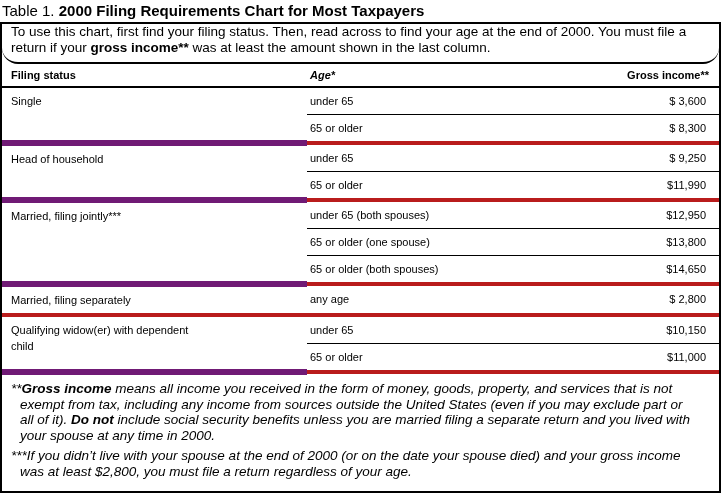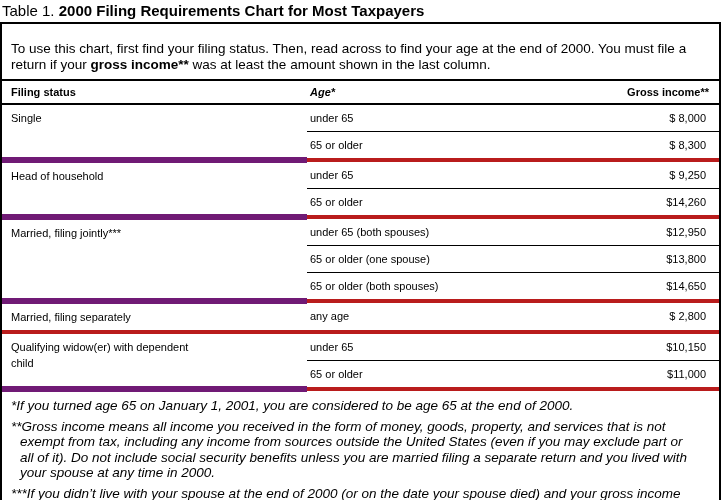--- a/index.html
+++ b/index.html
@@ -16,22 +16,23 @@
     padding: 1px 0 0 2px; height: 21px;
     white-space: nowrap;
   }
   .title-prefix { font-weight: normal; }
   .title-main   { font-weight: bold; }
 
   .chart-box { border: 2px solid #000; }
 
   .intro {
     font-size: 13.5px; line-height: 16px;
-    padding: 17px 16px 6px 9px;
+    padding: 0 16px 6px 9px;
     border-bottom: 2px solid #000;
+    border-radius: 16px;
   }
   .intro .intro-bold { font-weight: bold; }
 
   table.req {
     width: 100%; border-collapse: collapse;
     font-size: 11px; table-layout: fixed;
   }
   .req th {
     font-weight: bold; text-align: left;
     padding: 5px 0 5px 9px;
@@ -57,21 +58,21 @@
   .footnotes {
     font-size: 13.5px; font-style: italic;
     line-height: 15.5px;
     padding: 6px 28px 8px 5px;
   }
   .footnote {
     margin: 0 0 5px 0;
     padding-left: 13px; text-indent: -9px;
   }
   .footnote:last-child { margin-bottom: 4px; }
-  .fn-bold { font-weight: normal; }
+  .fn-bold { font-weight: bold; }
 </style>
 </head>
 <body>
 
 <div class="page">
 
   <div class="doc-title">
     <span class="title-prefix">Table 1.</span>
     <span class="title-main">2000 Filing Requirements Chart for Most Taxpayers</span>
   </div>
@@ -91,35 +92,35 @@
           <th class="col-status">Filing status</th>
           <th class="col-age">Age*</th>
           <th class="col-income">Gross income**</th>
         </tr>
       </thead>
       <tbody>
 
         <tr class="g-in">
           <td class="cell-status" rowspan="2"><span class="status-wrap">Single</span></td>
           <td class="cell-age">under 65</td>
-          <td class="cell-income">$ 8,000</td>
+          <td class="cell-income">$ 3,600</td>
         </tr>
         <tr class="g-end">
           <td class="cell-age">65 or older</td>
           <td class="cell-income">$ 8,300</td>
         </tr>
 
         <tr class="g-in">
           <td class="cell-status" rowspan="2"><span class="status-wrap">Head of household</span></td>
           <td class="cell-age">under 65</td>
           <td class="cell-income">$ 9,250</td>
         </tr>
         <tr class="g-end">
           <td class="cell-age">65 or older</td>
-          <td class="cell-income">$14,260</td>
+          <td class="cell-income">$11,990</td>
         </tr>
 
         <tr class="g-in">
           <td class="cell-status" rowspan="3"><span class="status-wrap">Married, filing jointly***</span></td>
           <td class="cell-age">under 65 (both spouses)</td>
           <td class="cell-income">$12,950</td>
         </tr>
         <tr class="g-in">
           <td class="cell-age">65 or older (one spouse)</td>
           <td class="cell-income">$13,800</td>
@@ -141,21 +142,20 @@
           <td class="cell-income">$10,150</td>
         </tr>
         <tr class="g-end">
           <td class="cell-age">65 or older</td>
           <td class="cell-income">$11,000</td>
         </tr>
       </tbody>
     </table>
 
     <div class="footnotes">
-      <p class="footnote"><span class="fn-marker">*</span><span>If you turned age 65 on January 1, 2001, you are considered to be age 65 at the end of 2000.</span></p>
 
       <p class="footnote"><span class="fn-marker">**</span><span class="fn-bold">Gross income</span><span> means all income you received in the form of money, goods, property, and services that is not exempt from tax, including any income from sources outside the United States (even if you may exclude part or all of it). </span><span class="fn-bold">Do not</span><span> include social security benefits unless you are married filing a separate return and you lived with your spouse at any time in 2000.</span></p>
 
       <p class="footnote"><span class="fn-marker">***</span><span>If you didn’t live with your spouse at the end of 2000 (or on the date your spouse died) and your gross income was at least $2,800, you must file a return regardless of your age.</span></p>
     </div>
 
   </div>
 </div>
 
 </body></html>

